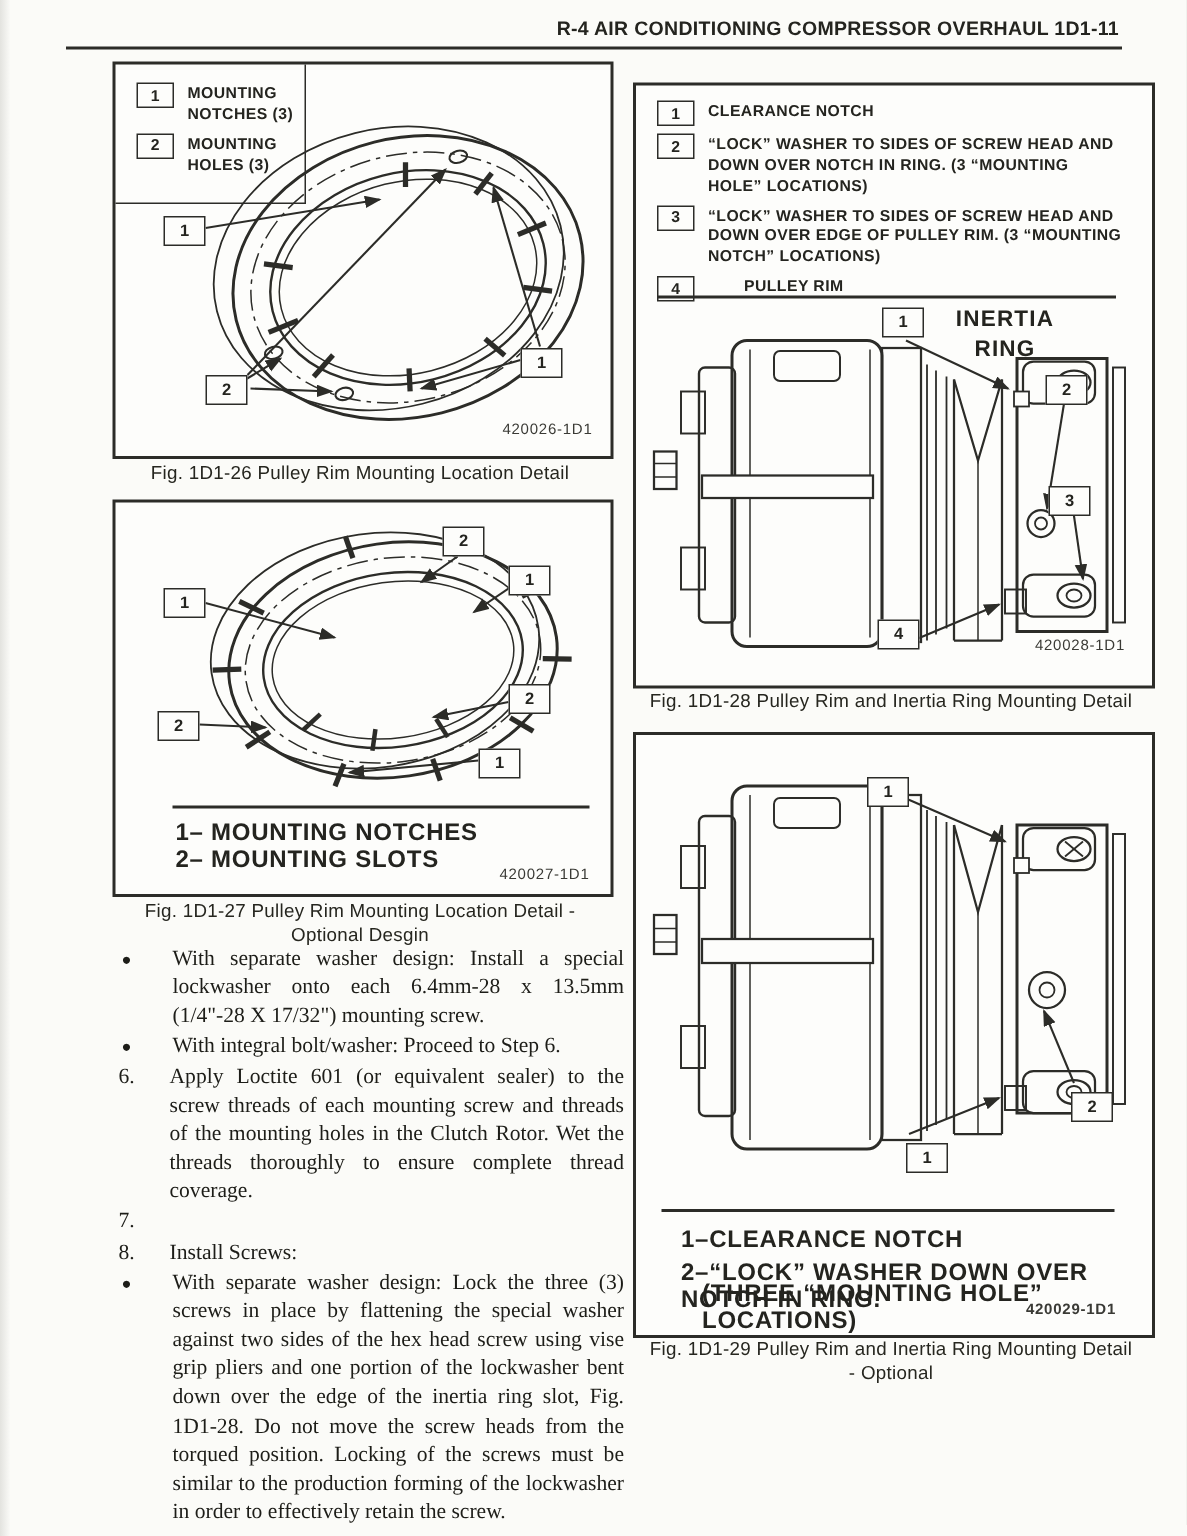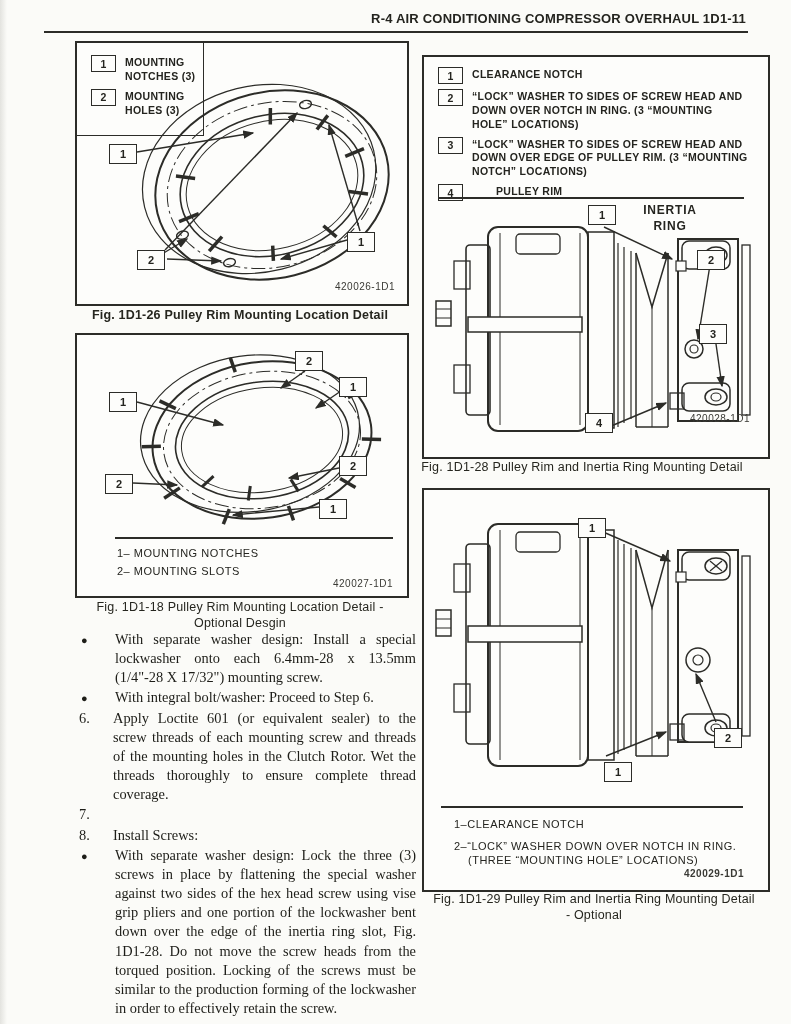--- a/index.html
+++ b/index.html
@@ -22,22 +22,22 @@
   .fig svg{position:absolute;z-index:1;}
   .inrule{position:absolute;height:1.5px;background:#2c2c28;z-index:2;}
   
   .legend-row{display:flex;gap:9px;margin-bottom:5px;align-items:flex-start;}
   .lnum{flex:0 0 auto;width:23px;height:15px;border:1.5px solid #2c2c28;background:#fdfdfb;
         display:flex;align-items:center;justify-content:center;font-size:10.5px;font-weight:bold;}
   .llabel{font-size:10.5px;font-weight:bold;line-height:1.32;letter-spacing:.3px;padding-top:1px;}
   .legend-corner{position:absolute;left:0;top:0;border-right:1.5px solid #2c2c28;
                  border-bottom:1.5px solid #2c2c28;background:transparent;z-index:2;
                  padding:12px 0 8px 14px;}
-  .legend-line{position:absolute;font-size:11px;font-weight:400;letter-spacing:.5px;z-index:2;}
-  .inertia{position:absolute;font-size:12px;font-weight:bold;letter-spacing:.8px;
+  .legend-line{position:absolute;font-size:16px;font-weight:700;letter-spacing:.5px;z-index:2;}
+  .inertia{position:absolute;font-size:15px;font-weight:bold;letter-spacing:.8px;
            text-align:center;line-height:1.3;z-index:3;}
   
   .bodytext{position:absolute;left:75px;top:630px;width:341px;
             font-family:"Liberation Serif",serif;font-size:14.4px;line-height:1.33;
             text-align:justify;color:#1d1d18;}
   .bitem{display:flex;margin-bottom:1px;}
   .bmark{flex:0 0 34px;padding-left:4px;}
   .bmark.bullet{font-size:11px;padding-top:3px;padding-left:6px;}
   .btxt{flex:1;}
 </style>
@@ -99,21 +99,21 @@
       <div class="legend-row">
         <span class="lnum">2</span>
         <span class="llabel" style="width:78px;">MOUNTING HOLES (3)</span>
       </div>
     </div>
     <div class="callout" style="left:32px;top:101px;">1</div>
     <div class="callout" style="left:60px;top:207px;">2</div>
     <div class="callout" style="left:270px;top:189px;">1</div>
     <div class="figid" style="right:12px;bottom:12px;">420026-1D1</div>
   </div>
-  <div class="caption" style="left:70px;top:307px;width:340px;font-weight:bold;">Fig. 1D1-26 Pulley Rim Mounting Location Detail</div>
+  <div class="caption" style="left:70px;top:307px;width:340px;">Fig. 1D1-26 Pulley Rim Mounting Location Detail</div>
 
   <div class="fig" style="left:75px;top:333px;width:330px;height:261px;">
     <svg width="330" height="261" viewBox="0 0 330 261">
       <defs>
           <marker id="ar27" markerWidth="8" markerHeight="7" refX="7" refY="3" orient="auto">
         <path d="M0,0 L8,3 L0,6 z" fill="#2c2c28"></path>
           </marker>
         </defs>
       <g stroke="#2c2c28" fill="none">
         <g transform="rotate(-8 185 105)">
@@ -155,21 +155,21 @@
     <div class="callout" style="left:262px;top:42px;">1</div>
     <div class="callout" style="left:28px;top:139px;">2</div>
     <div class="callout" style="left:262px;top:121px;">2</div>
     <div class="callout" style="left:242px;top:164px;">1</div>
     <div class="inrule" style="left:38px;top:202px;width:278px;"></div>
     <div class="legend-line" style="left:40px;top:212px;">1– MOUNTING NOTCHES</div>
     <div class="legend-line" style="left:40px;top:230px;">2– MOUNTING SLOTS</div>
     <div class="figid" style="right:14px;top:243px;">420027-1D1</div>
   </div>
   <div class="caption" style="left:70px;top:599px;width:340px;">
-    <div>Fig. 1D1-18 Pulley Rim Mounting Location Detail -</div>
+    <div>Fig. 1D1-27 Pulley Rim Mounting Location Detail -</div>
     <div>Optional Desgin</div>
   </div>
 
   <div class="bodytext">
     <div class="bitem">
       <span class="bmark bullet">●</span>
       <div class="btxt">With separate washer design: Install a special lockwasher onto each 6.4mm-28 x 13.5mm (1/4"-28 X 17/32") mounting screw.</div>
     </div>
     <div class="bitem">
       <span class="bmark bullet">●</span>
@@ -260,23 +260,23 @@
       </g>
     </svg>
     <div class="callout" style="left:164px;top:148px;">1</div>
     <div class="inertia" style="left:202px;top:146px;width:88px;">
       <div>INERTIA</div>
       <div>RING</div>
     </div>
     <div class="callout" style="left:273px;top:193px;">2</div>
     <div class="callout" style="left:275px;top:267px;">3</div>
     <div class="callout" style="left:161px;top:356px;">4</div>
-    <div class="figid" style="right:18px;top:356px;">420028-1D1</div>
-  </div>
-  <div class="caption" style="left:404px;top:459px;width:356px;">Fig. 1D1-28 Pulley Rim and Inertia Ring Mounting Detail</div>
+    <div class="figid" style="right:18px;top:368px;">420028-1D1</div>
+  </div>
+  <div class="caption" style="left:416px;top:459px;width:356px;">Fig. 1D1-28 Pulley Rim and Inertia Ring Mounting Detail</div>
 
   <div class="fig" style="left:422px;top:488px;width:344px;height:400px;">
     <svg style="left:8px;top:8px;" width="328" height="302" viewBox="0 0 328 302">
       <defs>
           <marker id="ar29" markerWidth="8" markerHeight="7" refX="7" refY="3" orient="auto">
         <path d="M0,0 L8,3 L0,6 z" fill="#2c2c28"></path>
           </marker>
         </defs>
       <g stroke="#2c2c28" fill="none">
         <rect x="4" y="112" width="15" height="26" stroke-width="1.5"></rect>

